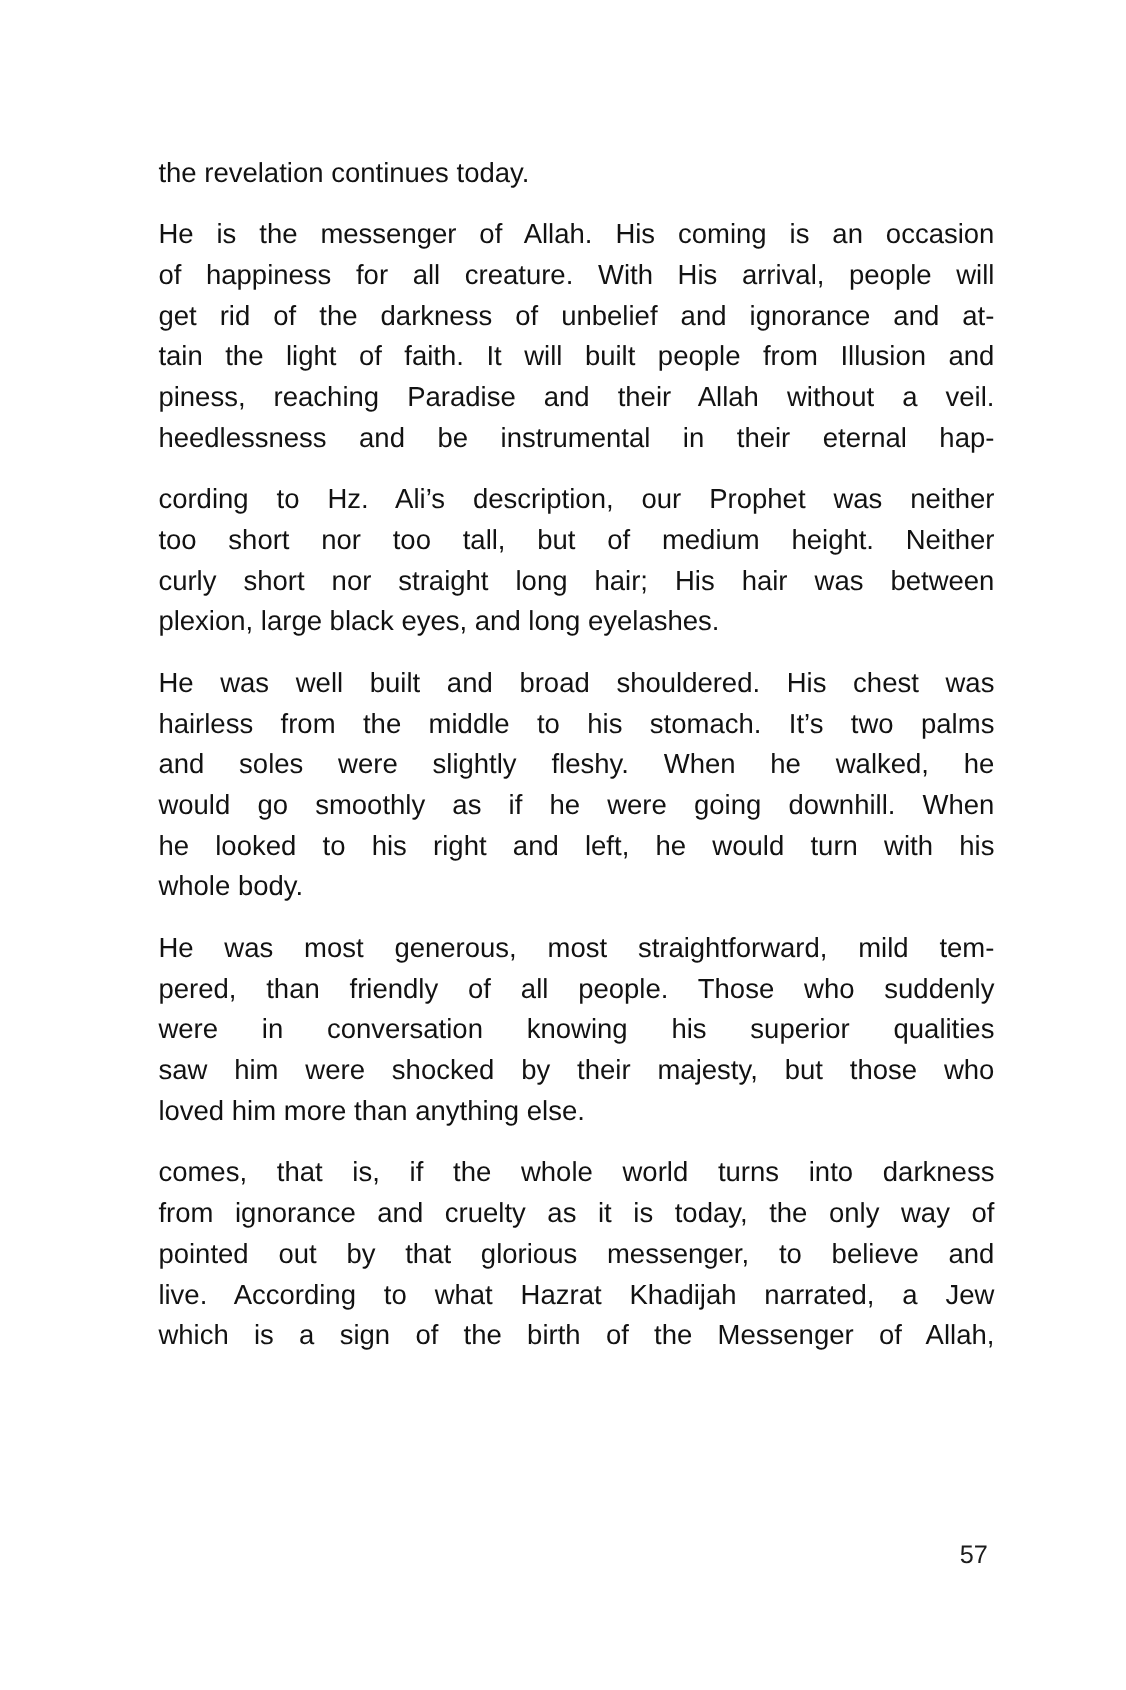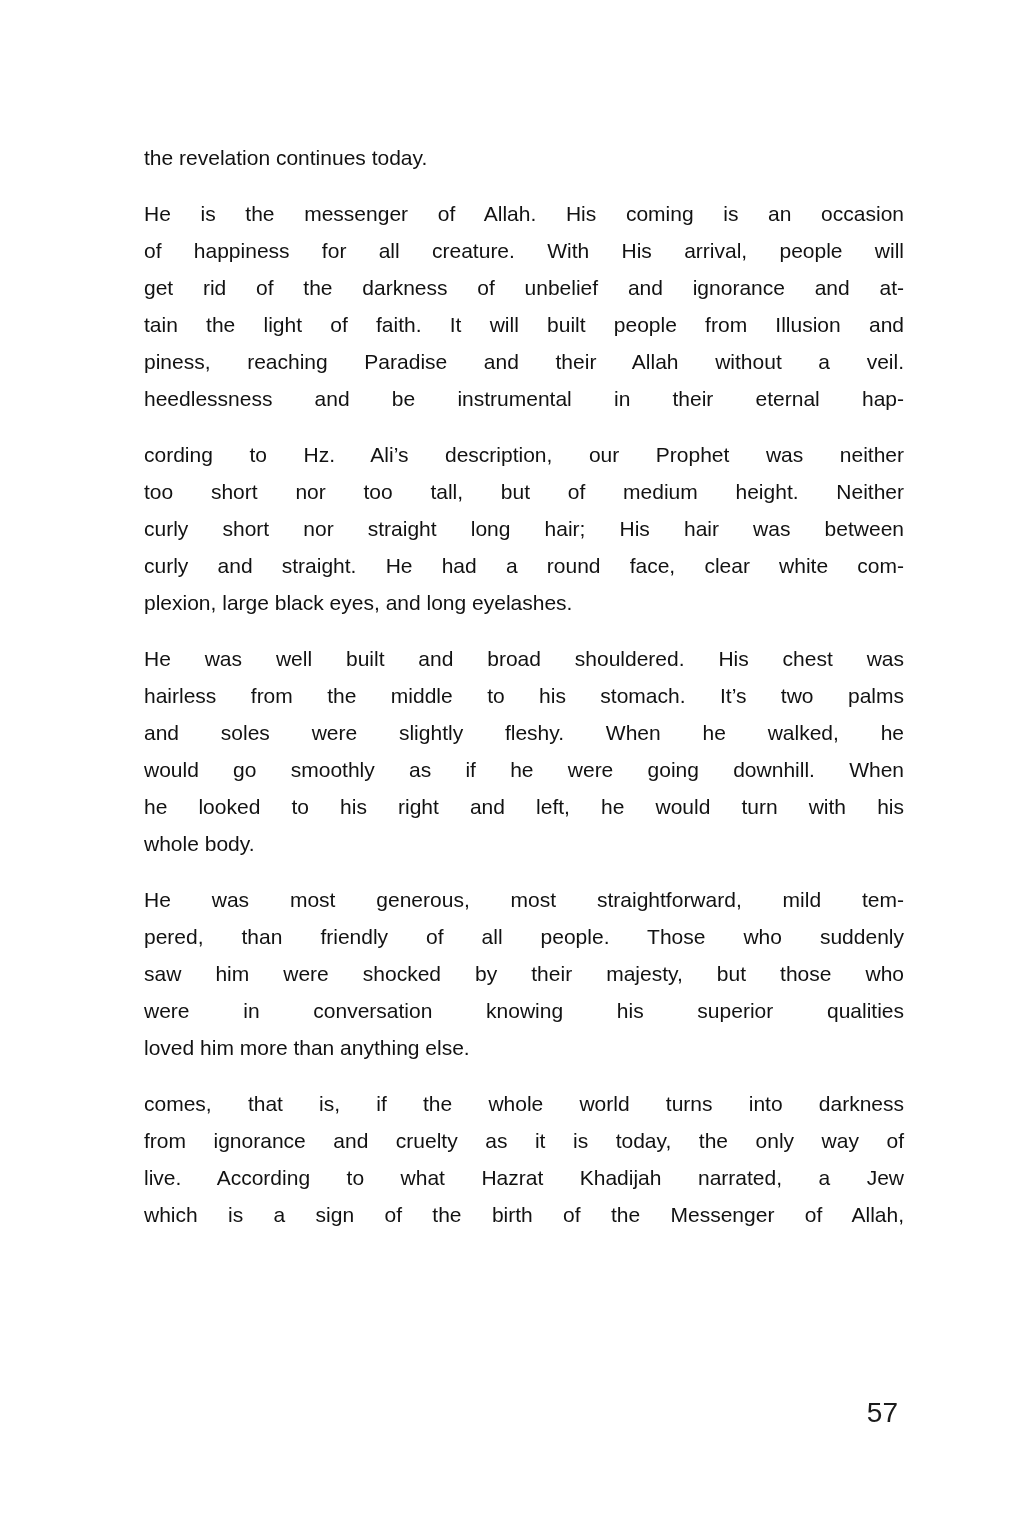--- a/index.html
+++ b/index.html
@@ -12,21 +12,21 @@
     height: 1536px;
     position: relative;
     font-family: "Liberation Sans", "DejaVu Sans", sans-serif;
     color: #121212;
   }
   .text-block {
     position: absolute;
     left: 144px;
     top: 139px;
     width: 760px;
-    font-size: 21px;
+    font-size: 25px;
     line-height: 37px;
     font-weight: 400;
   }
   .para {
     margin: 0 0 19px 0;
     padding: 0;
   }
   .ln {
     display: block;
     text-align: justify;
@@ -36,21 +36,21 @@
   .ln.nx {
     text-align: left;
     text-align-last: left;
   }
   .page-number {
     position: absolute;
     top: 1401px;
     left: 144px;
     width: 754px;
     text-align: right;
-    font-size: 28px;
+    font-size: 23px;
     line-height: 24px;
     color: #1c1c1c;
   }
 </style>
 </head>
 <body>
 
 <div class="text-block">
 
   <p class="para">
@@ -63,43 +63,43 @@
     <span class="ln">get rid of the darkness of unbelief and ignorance and at-</span>
     <span class="ln">tain the light of faith. It will built people from Illusion and</span>
     <span class="ln">piness, reaching Paradise and their Allah without a veil.</span>
     <span class="ln">heedlessness and be instrumental in their eternal hap-</span>
   </p>
 
   <p class="para">
     <span class="ln">cording to Hz. Ali’s description, our Prophet was neither</span>
     <span class="ln">too short nor too tall, but of medium height. Neither</span>
     <span class="ln">curly short nor straight long hair; His hair was between</span>
-    <span class="ln">curly and straight. He had a round face, clear white com-</span>
     <span class="ln nx">plexion, large black eyes, and long eyelashes.</span>
   </p>
 
   <p class="para">
     <span class="ln">He was well built and broad shouldered. His chest was</span>
     <span class="ln">hairless from the middle to his stomach. It’s two palms</span>
     <span class="ln">and soles were slightly fleshy. When he walked, he</span>
     <span class="ln">would go smoothly as if he were going downhill. When</span>
     <span class="ln">he looked to his right and left, he would turn with his</span>
     <span class="ln nx">whole body.</span>
   </p>
 
   <p class="para">
     <span class="ln">He was most generous, most straightforward, mild tem-</span>
     <span class="ln">pered, than friendly of all people. Those who suddenly</span>
+    <span class="ln">were in conversation knowing his superior qualities</span>
     <span class="ln">saw him were shocked by their majesty, but those who</span>
-    <span class="ln">were in conversation knowing his superior qualities</span>
     <span class="ln nx">loved him more than anything else.</span>
   </p>
 
   <p class="para">
     <span class="ln">comes, that is, if the whole world turns into darkness</span>
     <span class="ln">from ignorance and cruelty as it is today, the only way of</span>
+    <span class="ln">pointed out by that glorious messenger, to believe and</span>
     <span class="ln">live. According to what Hazrat Khadijah narrated, a Jew</span>
     <span class="ln">which is a sign of the birth of the Messenger of Allah,</span>
   </p>
 
 </div>
 
 <div class="page-number">57</div>
 
 </body></html>

